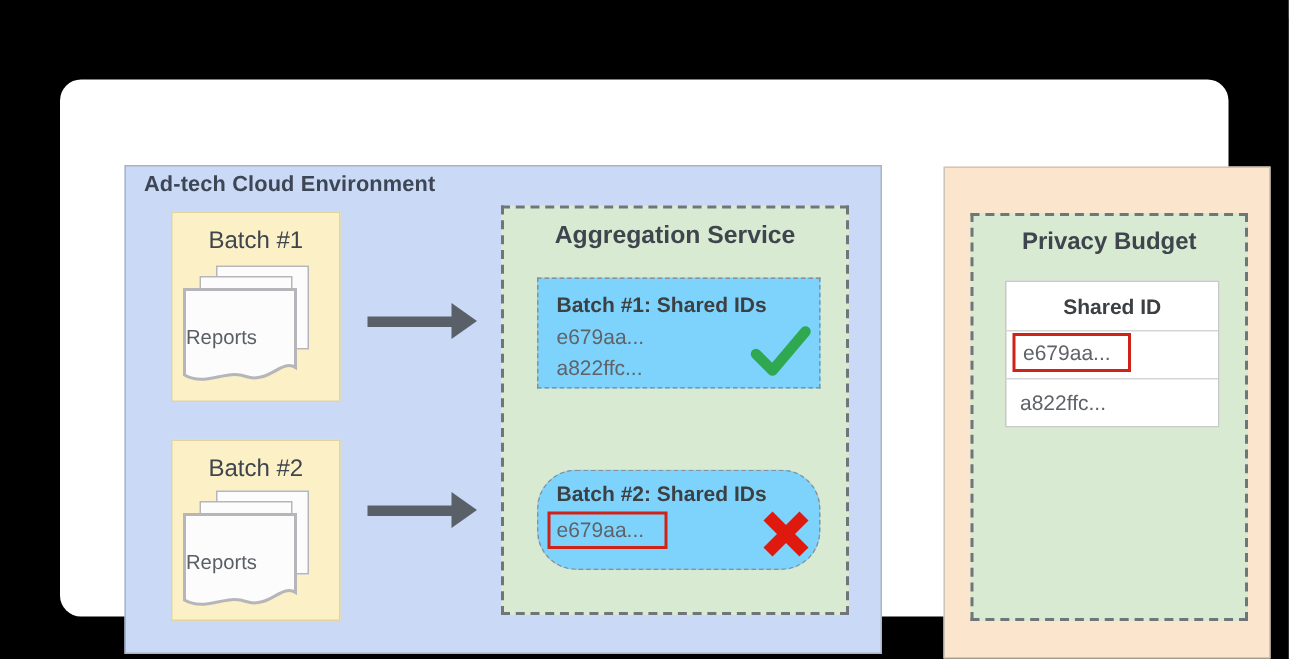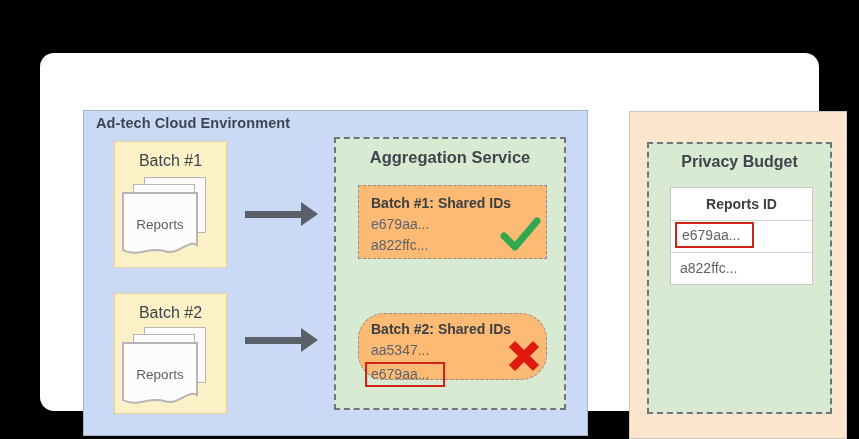--- a/index.html
+++ b/index.html
@@ -22,37 +22,37 @@
   .batch-title { margin-top:10px; text-align:center; font-size:16px; font-weight:400; color:#3f454d; }
 
   
   .doc-stack { position:absolute; width:96px; height:84px; }
   .stack-1 { left:82px; top:124px; }
   .stack-2 { left:82px; top:274px; }
   .page { position:absolute; background:#fcfcfd; border:1.5px solid #b5b5ba; }
   .page-3 { left:22px; top:0; width:62px; height:56px; }
   .page-2 { left:11px; top:7px; width:62px; height:56px; }
   .page-front { position:absolute; left:0; top:15px; }
-  .doc-label { position:absolute; left:2px; top:40px; width:72px; text-align:center;
+  .doc-label { position:absolute; left:2px; top:40px; width:72px; 
                font-size:13.5px; color:#5a5f66; }
 
   
   .arrow-shaft { position:absolute; width:57px; height:7px; background:#5a6067; }
   .arrow-head { position:absolute; width:0; height:0;
                 border-left:17px solid #5a6067;
                 border-top:12px solid transparent; border-bottom:12px solid transparent; }
   .a1s { left:205px; top:158px; } .a1h { left:261px; top:149px; }
   .a2s { left:205px; top:284px; } .a2h { left:261px; top:275px; }
 
   
   .agg-box { position:absolute; left:294px; top:84px; width:232px; height:273px;
              background:#d9ead3; border:2px dashed #70757a; }
   .agg-title { margin-top:9px; text-align:center; font-size:16.5px; font-weight:700; color:#3f454d; }
 
-  .result-box { position:absolute; left:318px; width:189px; background:#fdba74;
+  .result-box { position:absolute; left:318px; width:189px; background:#7dd3fc;
                 border:1.5px dashed #8a8f94; padding:6px 12px; }
   .result-1 { top:132px; height:74px; padding-top:7px; }
   .result-2 { top:260px; height:67px; padding-top:5px;border-radius:26px; }
   .result-title { font-size:14px; font-weight:700; color:#3c4043; line-height:21px; white-space:nowrap; }
   .id-line { font-size:14px; color:#5f6368; line-height:20.5px; }
   .hl-box { display:inline-block; border:2.5px solid #cf2318; padding:0 14px 1px 4px;
             margin-left:-6px; margin-top:1px; line-height:20px; }
 
   .check-icon { position:absolute; right:4px; bottom:4px; }
   .x-icon { position:absolute; right:6px; bottom:7px; }
@@ -122,37 +122,36 @@
       <div class="result-title">Batch #1: Shared IDs</div>
       <div class="id-line">e679aa...</div>
       <div class="id-line">a822ffc...</div>
       <svg class="check-icon" width="44" height="40" viewBox="0 0 44 40">
         <path d="M6,22 L17,33 L39,7" fill="none" stroke="#2fa84f" stroke-width="7" stroke-linecap="round" stroke-linejoin="round"></path>
       </svg>
     </div>
 
     <div class="result-box result-2">
       <div class="result-title">Batch #2: Shared IDs</div>
-      <div class="id-line">aa5347...</div>
       <div class="id-line">
         <span class="hl-box">e679aa...</span>
       </div>
       <svg class="x-icon" width="32" height="32" viewBox="0 0 32 32">
         <path d="M4,4 L28,28 M28,4 L4,28" fill="none" stroke="#e0190f" stroke-width="8.5"></path>
       </svg>
     </div>
 
 
     <div class="coord-box"></div>
     <div class="pb-box">
       <div class="pb-title">Privacy Budget</div>
     </div>
 
     <div class="pb-table">
-      <div class="pb-header">Reports ID</div>
+      <div class="pb-header">Shared ID</div>
       <div class="pb-row">
         <span class="pb-hl">e679aa...</span>
       </div>
       <div class="pb-row">a822ffc...</div>
     </div>
 
   </div>
 </div>
 
 </body></html>

